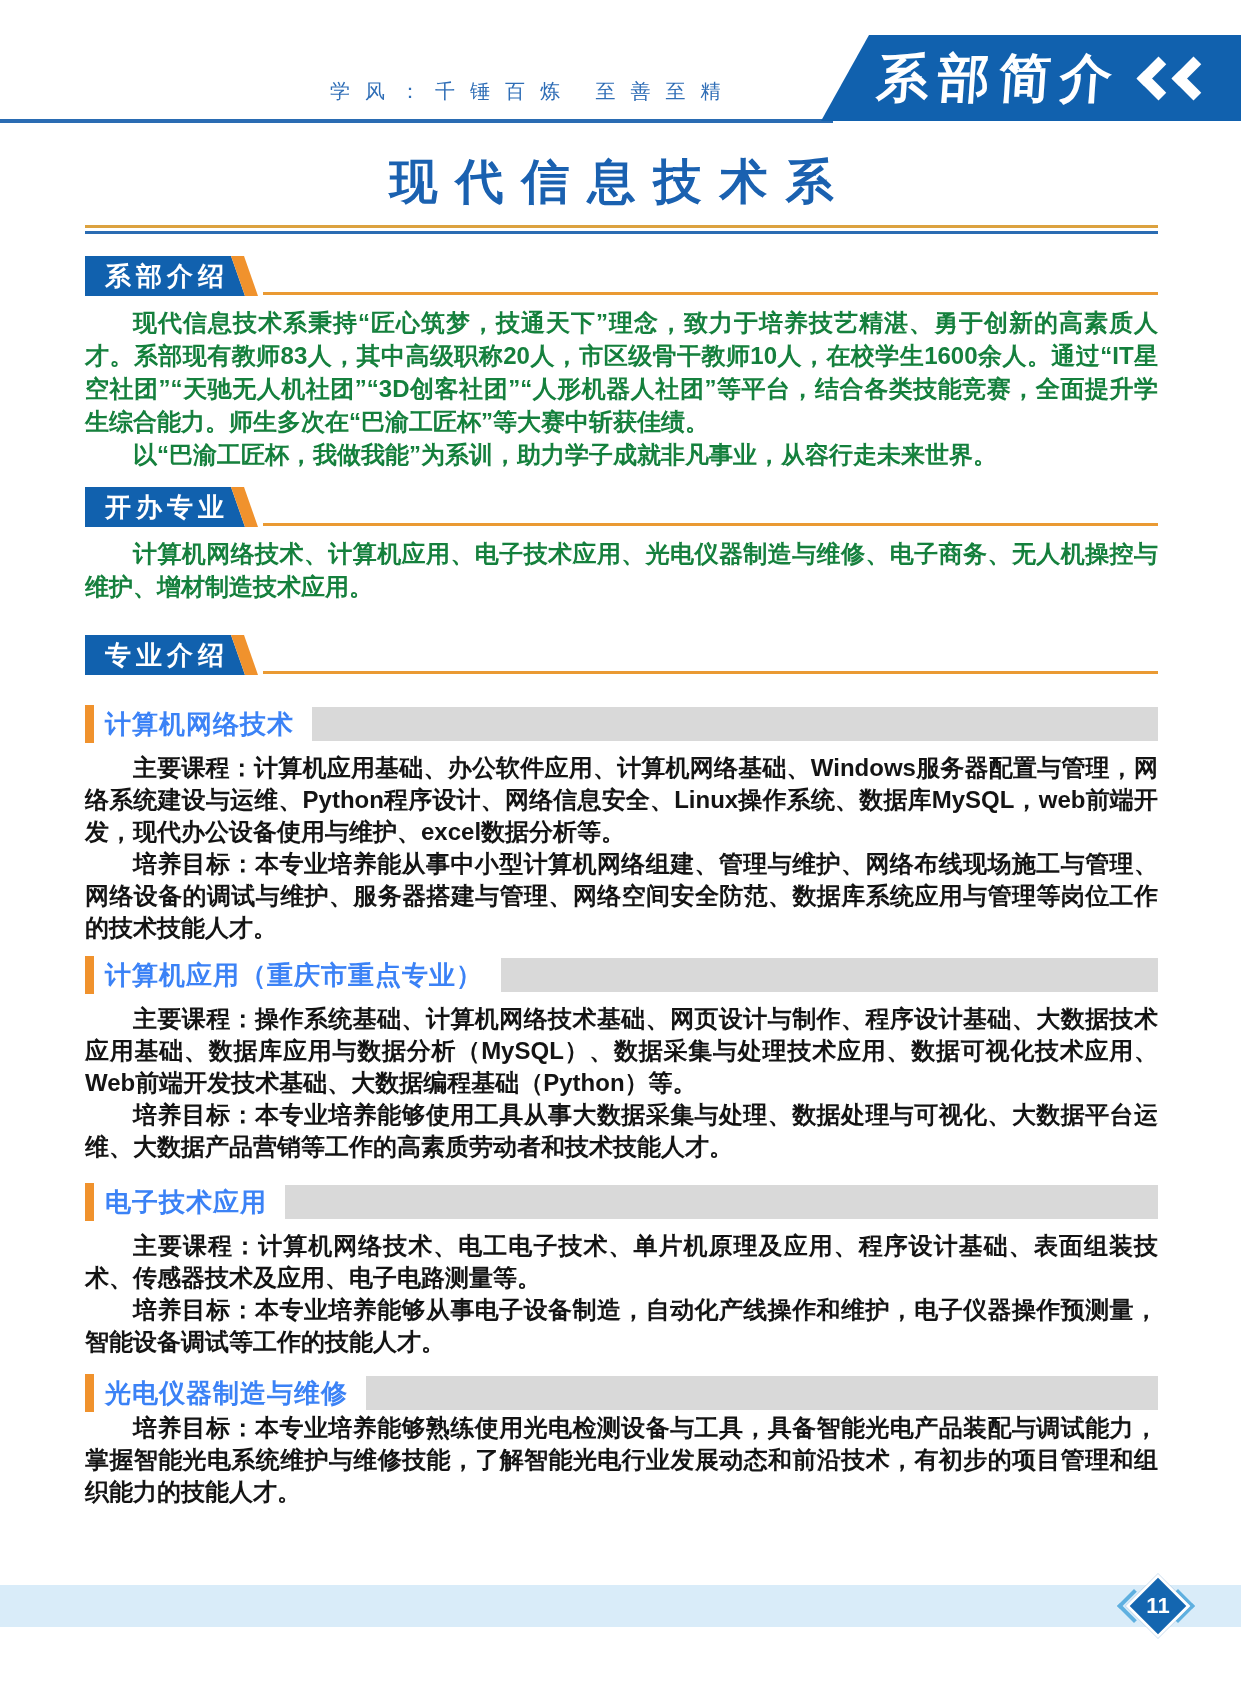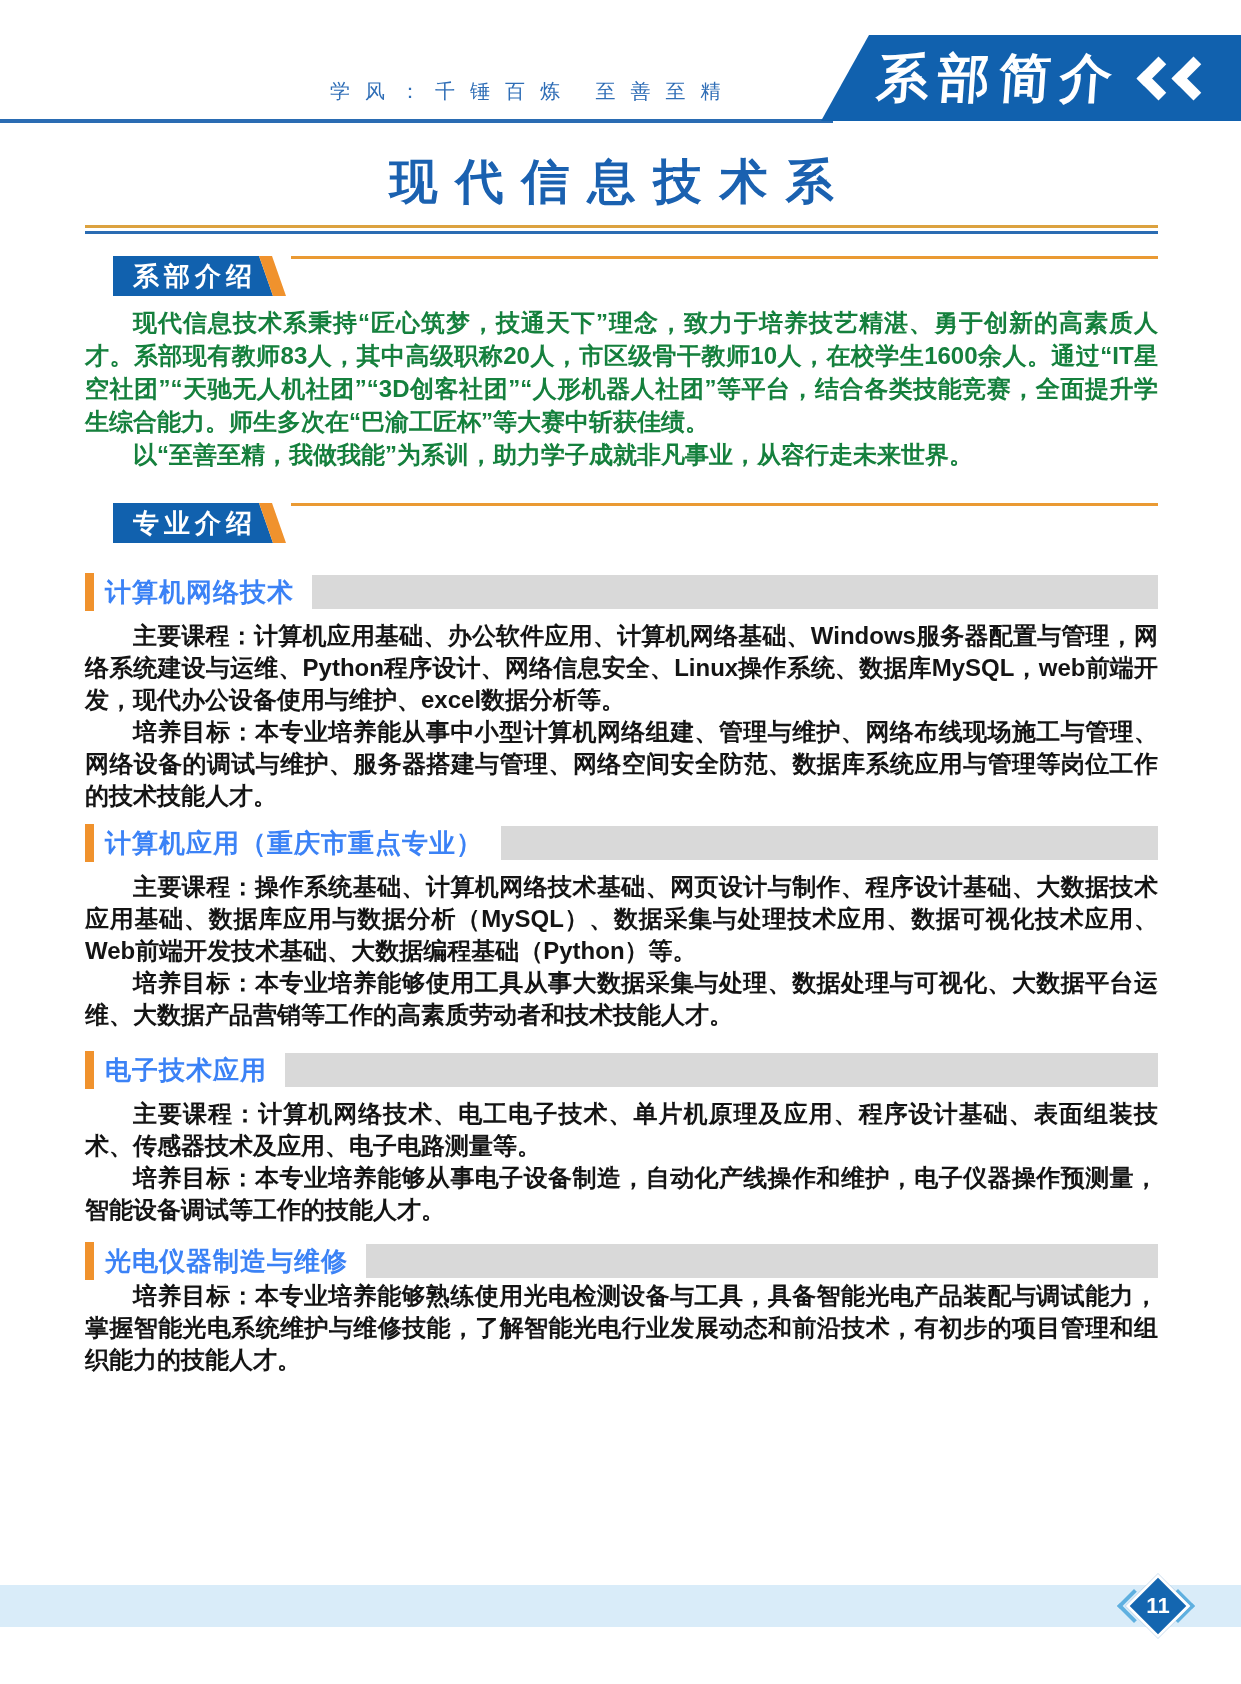--- a/index.html
+++ b/index.html
@@ -31,21 +31,21 @@
   
   .page-title{
     margin:30px 0 0;text-align:center;color:#1a61b0;
     font-size:48px;font-weight:bold;letter-spacing:18px;line-height:54px;
   }
   .title-rules{margin:16px 83px 0 85px;}
   .rule-gold{height:3px;background:#dca23f;}
   .rule-blue{height:3px;background:#2a6cb3;margin-top:3px;}
   
   .content{padding:0 83px 0 85px;}
-  .sec-head{display:flex;align-items:flex-start;margin-left:28px;}
+  .sec-head{display:flex;align-items:flex-end;}
   .sec-badge{
     position:relative;display:inline-block;background:#1161ae;color:#fff;
     font-size:26px;font-weight:bold;letter-spacing:5px;line-height:40px;
     padding:0 16px 0 20px;white-space:nowrap;
     clip-path:polygon(0 0,calc(100% - 14px) 0,100% 100%,0 100%);
   }
   .sec-accent{
     width:28px;height:40px;margin-left:-14px;background:#f0922d;
     clip-path:polygon(0 0,13px 0,27px 100%,14px 100%);
   }
@@ -118,23 +118,31 @@
 
   <div class="content">
 
     <section class="sec-intro">
       <div class="sec-head">
         <span class="sec-badge">系部介绍</span>
         <span class="sec-accent"></span>
         <span class="sec-line"></span>
       </div>
       <p class="para first-para">现代信息技术系秉持“匠心筑梦，技通天下”理念，致力于培养技艺精湛、勇于创新的高素质人才。系部现有教师83人，其中高级职称20人，市区级骨干教师10人，在校学生1600余人。通过“IT星空社团”“天驰无人机社团”“3D创客社团”“人形机器人社团”等平台，结合各类技能竞赛，全面提升学生综合能力。师生多次在“巴渝工匠杯”等大赛中斩获佳绩。</p>
-      <p class="para">以“至善至精，我做我能”为系训，助力学子成就非凡事业，从容行走未来世界。</p>
+      <p class="para">以“巴渝工匠杯，我做我能”为系训，助力学子成就非凡事业，从容行走未来世界。</p>
     </section>
 
+    <section class="sec-offered">
+      <div class="sec-head">
+        <span class="sec-badge">开办专业</span>
+        <span class="sec-accent"></span>
+        <span class="sec-line"></span>
+      </div>
+      <p class="para first-para">计算机网络技术、计算机应用、电子技术应用、光电仪器制造与维修、电子商务、无人机操控与维护、增材制造技术应用。</p>
+    </section>
 
     <section class="sec-majors">
       <div class="sec-head">
         <span class="sec-badge">专业介绍</span>
         <span class="sec-accent"></span>
         <span class="sec-line"></span>
       </div>
 
       <div class="major m1">
         <div class="sub-head">

